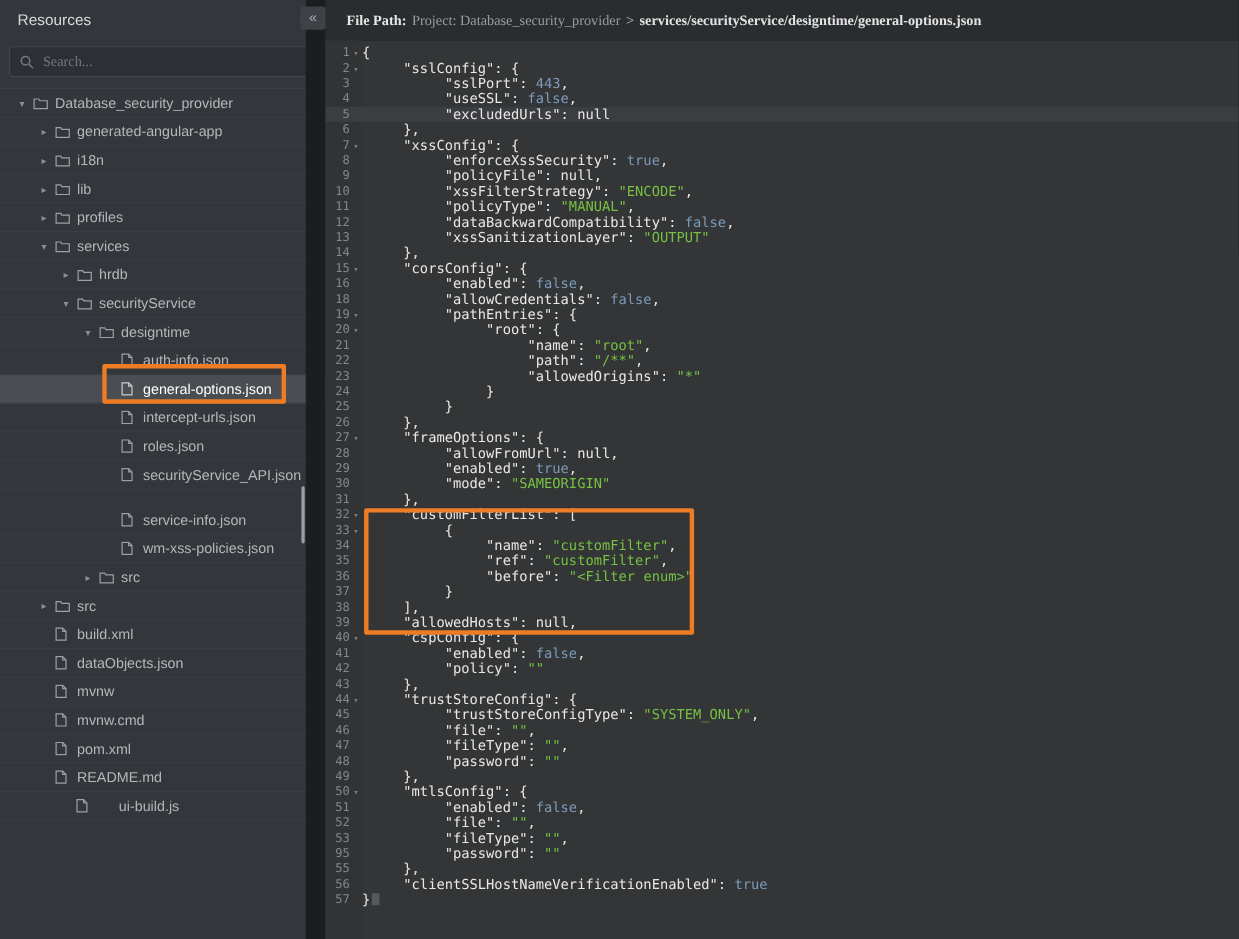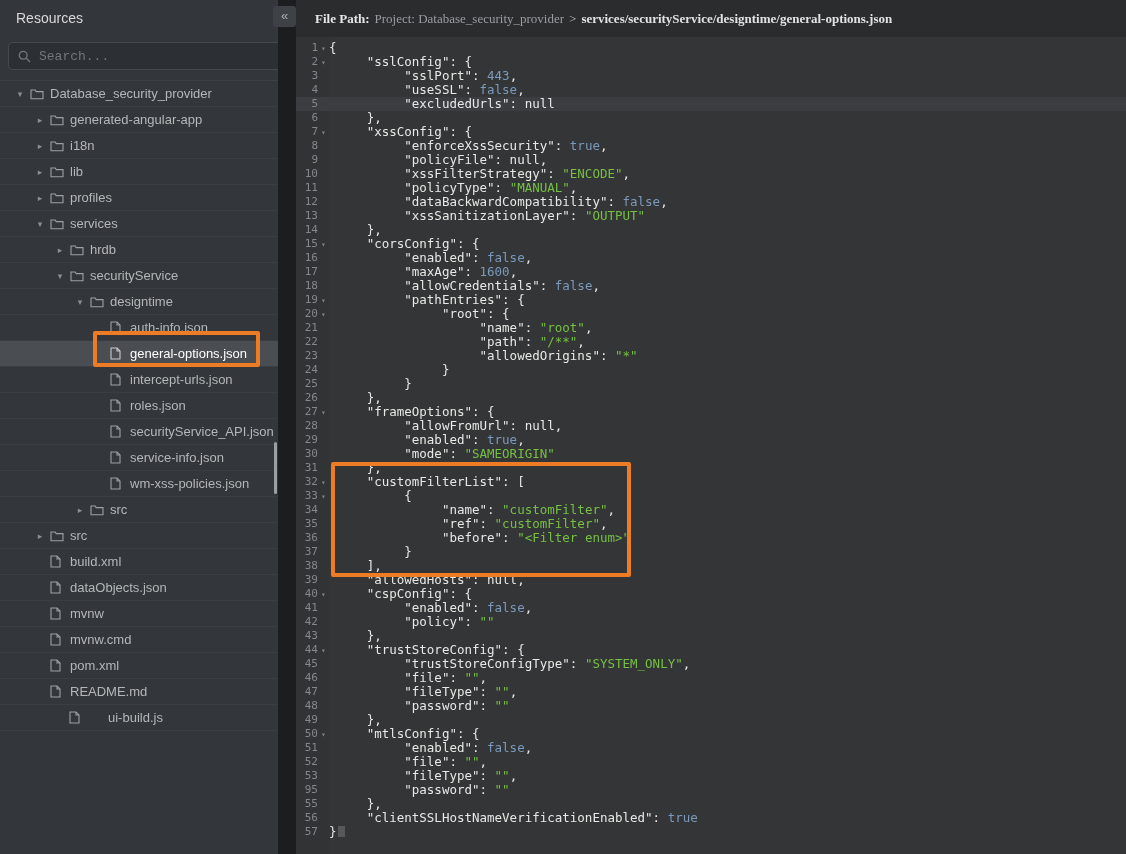--- a/index.html
+++ b/index.html
@@ -13,21 +13,21 @@
 
   
   .sidebar { position:absolute; left:0; top:0; width:330px; height:854px; background:#33363a; }
   .sb-header { height:36px; display:flex; align-items:center; padding:0 10px 0 16px; }
   .sb-title { flex:1; color:#d8d9da; font-size:14px; }
   .refresh-btn { width:22px; height:22px; display:flex; align-items:center; justify-content:center; color:#9da0a4; margin-right:8px; cursor:pointer; }
   .plus-btn { width:22px; height:22px; background:#5a62d4; border-radius:4px; color:#fff; font-size:16px; line-height:20px; text-align:center; cursor:pointer; }
   .sb-search { padding:6px 8px 10px 8px; }
   .search-box { height:28px; background:#2c2f33; border:1px solid #45484d; border-radius:4px; display:flex; align-items:center; padding:0 9px; }
   .search-box svg { flex:none; margin-right:8px; }
-  .search-box input { flex:1; background:transparent; border:none; outline:none; color:#9a9da0; font-size:13px; font-family:Liberation Mono, monospace; }
+  .search-box input { flex:1; background:transparent; border:none; outline:none; color:#9a9da0; font-size:13px; font-family:Liberation Serif, serif; }
   .search-box input::placeholder { color:#74777b; }
 
   .tree { border-top:1px solid #3c3f44; }
   .tree-row { height:26px; display:flex; align-items:center; border-bottom:1px solid #3a3d42; color:#b4b7ba; font-size:13px; cursor:pointer; }
   .tree-row.selected { background:#4a4d51; color:#ffffff; }
   .arrow { width:20px; flex:none; text-align:center; color:#8b8e92; font-size:9px; }
   .tico { width:20px; flex:none; display:flex; align-items:center; color:#9da0a4; }
   .tree-row.selected .tico { color:#c9cbcd; }
   .tlabel { white-space:nowrap; }
 
@@ -209,21 +209,21 @@
       <div class="tree-row" style="padding-left: 90px;">
         <span class="arrow"></span>
         <span class="tico">
           <svg width="11" height="13" viewBox="0 0 11 13">
             <path d="M1 1 h6 l3 3 v8 H1 z" fill="none" stroke="currentColor" stroke-width="1.1"></path>
             <path d="M7 1 v3 h3" fill="none" stroke="currentColor" stroke-width="1.1"></path>
           </svg>
         </span>
         <span class="tlabel">securityService_API.json</span>
       </div>
-      <div class="tree-row" style="padding-left: 90px;">
+      <div class="tree-row" style="padding-left: 90px; margin-top: 15px;">
         <span class="arrow"></span>
         <span class="tico">
           <svg width="11" height="13" viewBox="0 0 11 13">
             <path d="M1 1 h6 l3 3 v8 H1 z" fill="none" stroke="currentColor" stroke-width="1.1"></path>
             <path d="M7 1 v3 h3" fill="none" stroke="currentColor" stroke-width="1.1"></path>
           </svg>
         </span>
         <span class="tlabel">service-info.json</span>
       </div>
       <div class="tree-row" style="padding-left: 90px;">
@@ -415,25 +415,20 @@
         <span class="ln">15</span>
         <span class="fold">▾</span>
         <span class="codetxt"><span>     "corsConfig": {</span></span>
       </div>
       <div class="line">
         <span class="ln">16</span>
         <span class="fold"></span>
         <span class="codetxt"><span>          "enabled": </span><span class="v">false</span><span>,</span></span>
       </div>
       <div class="line">
-        <span class="ln">17</span>
-        <span class="fold"></span>
-        <span class="codetxt"><span>          "maxAge": </span><span class="v">1600</span><span>,</span></span>
-      </div>
-      <div class="line">
         <span class="ln">18</span>
         <span class="fold"></span>
         <span class="codetxt"><span>          "allowCredentials": </span><span class="v">false</span><span>,</span></span>
       </div>
       <div class="line">
         <span class="ln">19</span>
         <span class="fold">▾</span>
         <span class="codetxt"><span>          "pathEntries": {</span></span>
       </div>
       <div class="line">

